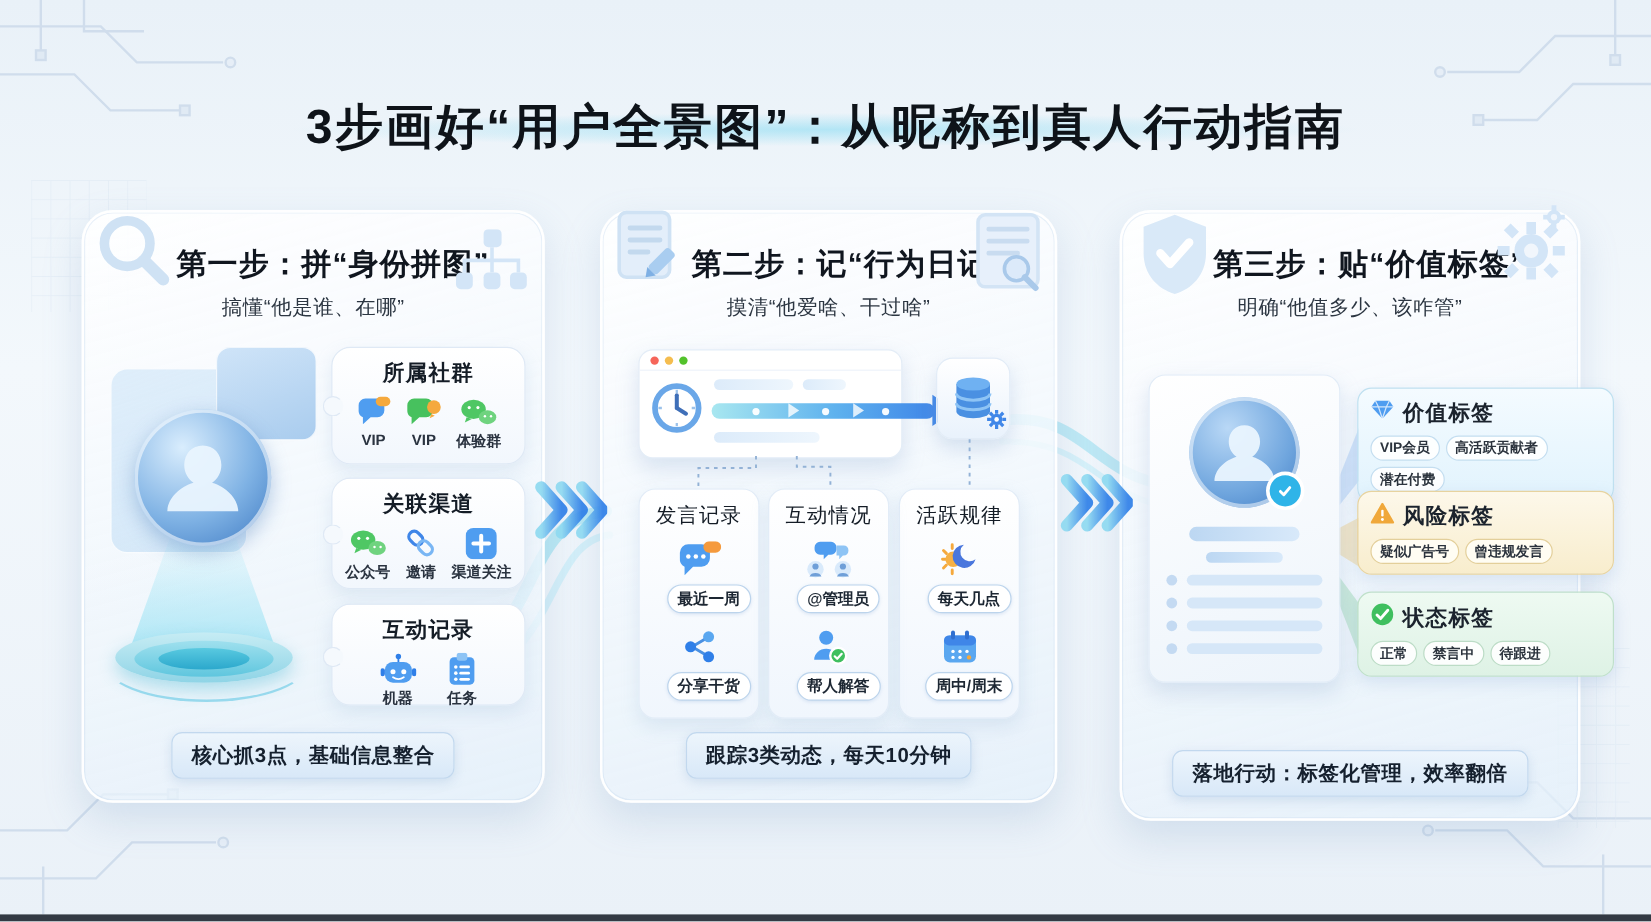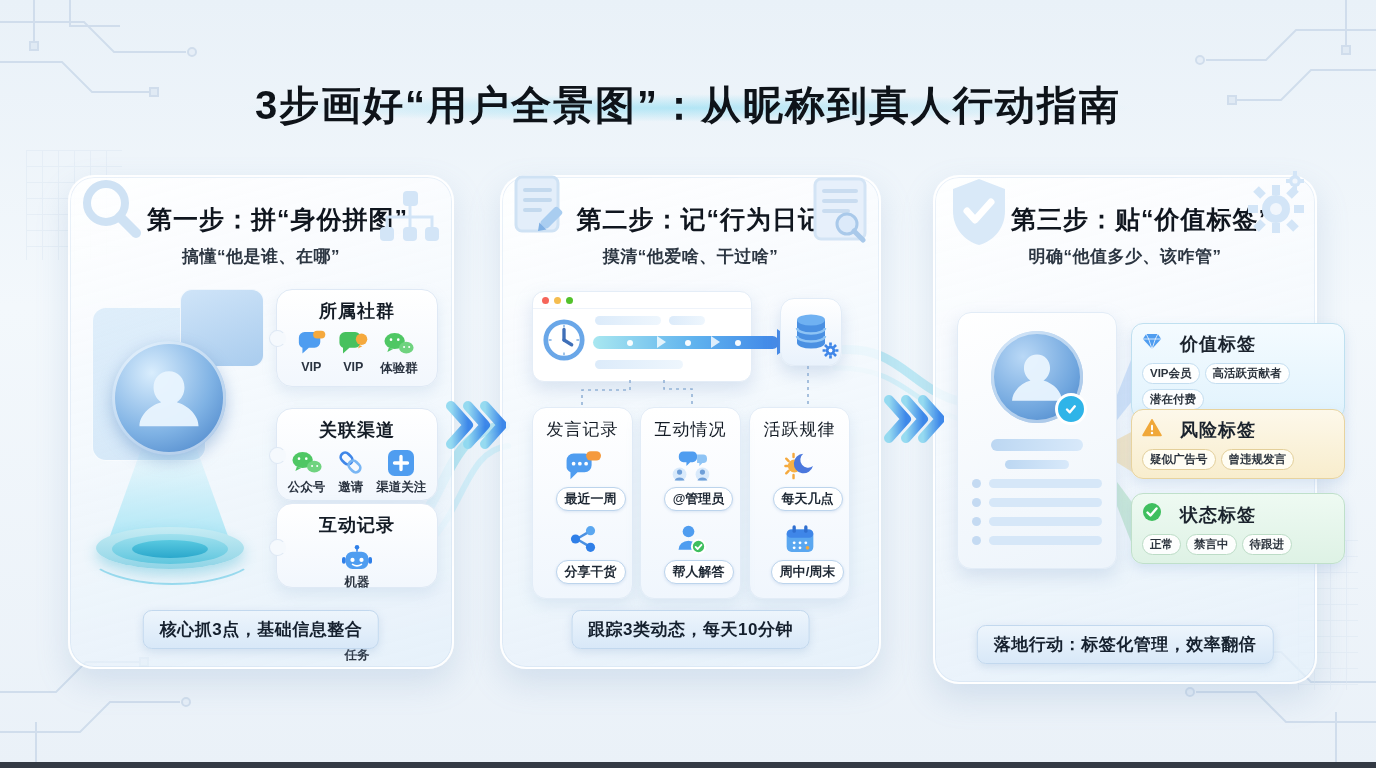--- a/index.html
+++ b/index.html
@@ -23,21 +23,21 @@
   .card{position:absolute;top:175px;z-index:3;border-radius:26px;
     background:linear-gradient(165deg,rgba(255,255,255,.92),rgba(228,240,250,.72));
     border:2px solid rgba(255,255,255,.95);
     box-shadow:0 14px 32px rgba(120,155,195,.22), inset 0 0 0 1px rgba(195,215,238,.35);}
   .card1{left:68px;width:382px;height:490px;}
   .card2{left:500px;width:377px;height:490px;}
   .card3{left:933px;width:380px;height:505px;}
 
   .step-head{position:relative;text-align:center;padding-top:26px;}
   .step-title{font-size:25px;font-weight:800;color:#10161f;letter-spacing:1px;padding-left:33px;}
-  .step-sub{font-size:17px;font-weight:700;color:#2c3642;margin-top:9px;letter-spacing:.5px;}
+  .step-sub{font-size:17px;font-weight:400;color:#2c3642;margin-top:9px;letter-spacing:.5px;}
   .head-ic{position:absolute;}
 
   
   .holo{position:absolute;left:14px;top:112px;width:188px;height:300px;}
   .puz1{position:absolute;left:8px;top:18px;width:112px;height:152px;border-radius:14px;
     background:linear-gradient(160deg,rgba(208,230,248,.65),rgba(176,212,242,.45));border:1px solid rgba(255,255,255,.8);}
   .puz2{position:absolute;left:96px;top:0px;width:82px;height:76px;border-radius:12px;
     background:linear-gradient(160deg,#cfe4f8,#a9ccee);border:1px solid rgba(255,255,255,.8);}
   .holo-avatar{position:absolute;left:28px;top:52px;width:114px;height:114px;border-radius:50%;
     background:radial-gradient(circle at 35% 28%,#d9edfd 0%,#7fb2e4 55%,#3c78c2 100%);
@@ -52,21 +52,21 @@
   .plat3{position:absolute;left:48px;top:251px;width:76px;height:18px;border-radius:50%;background:linear-gradient(180deg,#59c9e0,#2ba8cc);}
   .holo-ring{position:absolute;left:0px;top:226px;width:172px;height:66px;border-radius:50%;
     border:2px solid transparent;border-bottom-color:rgba(110,205,232,.65);}
 
   .mini-box{position:absolute;left:206px;width:162px;background:linear-gradient(180deg,#ffffff,#f2f7fd);
     border:1px solid #dfe9f5;border-radius:16px;text-align:center;box-sizing:border-box;
     box-shadow:0 6px 14px rgba(150,180,215,.22);}
   .mini-box::before{content:'';position:absolute;left:-8px;top:42%;width:15px;height:15px;border-radius:50%;
     background:#f5f9fd;border:1px solid #dfe9f5;border-right-color:transparent;}
   .mb1{top:112px;height:98px;}
-  .mb2{top:231px;height:93px;text-align:center;}
+  .mb2{top:221px;height:93px;text-align:center;}
   .mb3{top:326px;height:85px;}
   .mini-title{font-size:18px;font-weight:800;color:#141c26;margin-top:9px;letter-spacing:1px;}
   .icon-row{display:flex;justify-content:center;gap:12px;margin-top:7px;}
   .ic-item{display:flex;flex-direction:column;align-items:center;gap:3px;font-size:12.5px;font-weight:700;color:#2a3340;}
   .ic{display:flex;align-items:center;justify-content:center;height:27px;}
 
   .banner{position:absolute;left:50%;transform:translateX(-50%);bottom:18px;white-space:nowrap;
     background:linear-gradient(180deg,#edf5fc,#d8e8f8);border:1px solid #c2d8ee;border-radius:9px;
     padding:7px 16px;font-size:17px;font-weight:800;color:#15202e;letter-spacing:.5px;
     box-shadow:0 3px 9px rgba(150,180,215,.32);}
@@ -114,21 +114,21 @@
   .pc-line{height:12px;border-radius:6px;background:linear-gradient(90deg,#bcd7f2,#d8e9fa);margin:0 auto;}
   .pc-row{display:flex;gap:8px;align-items:center;margin:10px 14px 0;}
   .pc-dot{width:9px;height:9px;border-radius:50%;background:#c4daf2;}
   .pc-bar{flex:1;height:9px;border-radius:5px;background:#d6e7f8;}
   .rays{position:absolute;left:162px;top:140px;}
   .tg{position:absolute;left:196px;width:214px;border-radius:12px;padding:8px 10px;box-sizing:border-box;
     box-shadow:0 5px 12px rgba(150,180,220,.28);}
   .tg-blue{top:146px;background:linear-gradient(180deg,#f4fbff,#e1f3fd);border:1px solid #bfe0f0;}
   .tg-yellow{top:232px;background:linear-gradient(180deg,#fdf8ea,#f8edcd);border:1px solid #e7d39f;}
   .tg-green{top:316px;background:linear-gradient(180deg,#eefaf2,#def2e5);border:1px solid #bfe0ca;}
-  .tg-head{display:flex;align-items:center;gap:18px;font-size:18px;font-weight:800;color:#1b232d;letter-spacing:1px;}
+  .tg-head{display:flex;align-items:center;gap:7px;font-size:18px;font-weight:800;color:#1b232d;letter-spacing:1px;}
   .tg-pills{display:flex;gap:5px;flex-wrap:wrap;margin-top:7px;}
   .tg-pill{border-radius:11px;padding:2px 7px;font-size:11.5px;font-weight:700;color:#2b333d;
     background:rgba(255,255,255,.9);white-space:nowrap;}
   .tg-blue .tg-pill{border:1px solid #c4def0;}
   .tg-yellow .tg-pill{border:1px solid #e3cf9a;background:#fffdf3;}
   .tg-green .tg-pill{border:1px solid #bcdcc6;}
 
   .flow{position:absolute;z-index:4;}
 </style>
 </head>
@@ -298,21 +298,21 @@
               <path d="M14 7 V21 M7 14 H21" stroke="#fff" stroke-width="3.6" stroke-linecap="round"></path>
             </svg>
         </span>
           <span>渠道关注</span>
       </div>
     </div>
   </div>
 
   <div class="mini-box mb3">
     <div class="mini-title">互动记录</div>
-    <div class="icon-row" style="gap:26px;flex-direction:column;">
+    <div class="icon-row" style="gap:26px;">
       <div class="ic-item">
         <span class="ic">
           <svg width="30" height="28" viewBox="0 0 40 37">
               <circle cx="20" cy="4" r="3" fill="#2f7fe8"></circle>
               <line x1="20" y1="6" x2="20" y2="10" stroke="#2f7fe8" stroke-width="2"></line>
               <rect x="5" y="10" width="30" height="23" rx="9" fill="#4f9df0"></rect>
               <rect x="0" y="17" width="5" height="9" rx="2.5" fill="#2f7fe8"></rect>
               <rect x="35" y="17" width="5" height="9" rx="2.5" fill="#2f7fe8"></rect>
               <circle cx="14" cy="21" r="2.8" fill="#fff"></circle>
               <circle cx="26" cy="21" r="2.8" fill="#fff"></circle>

